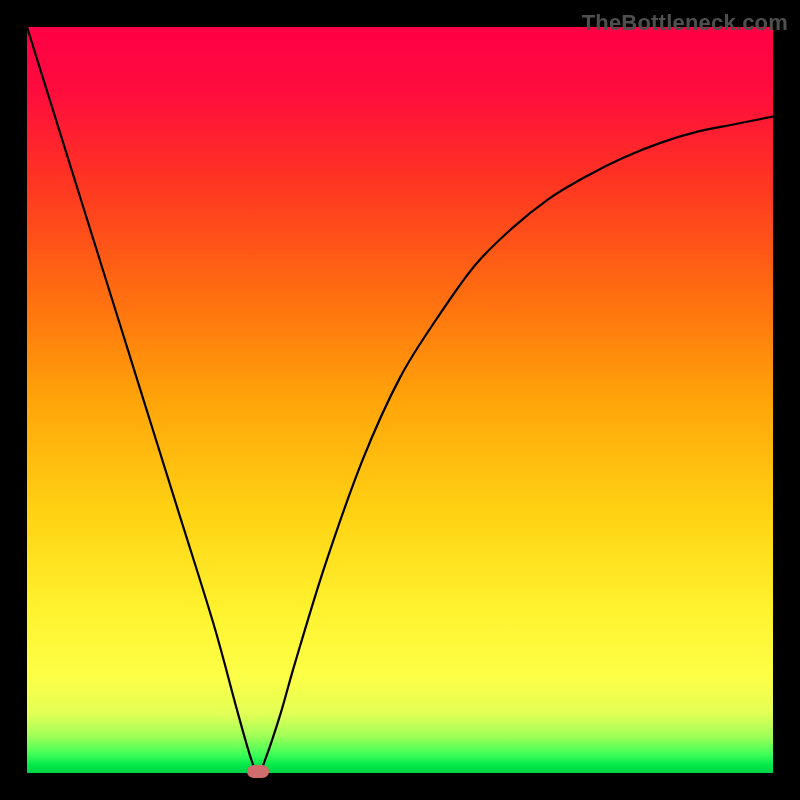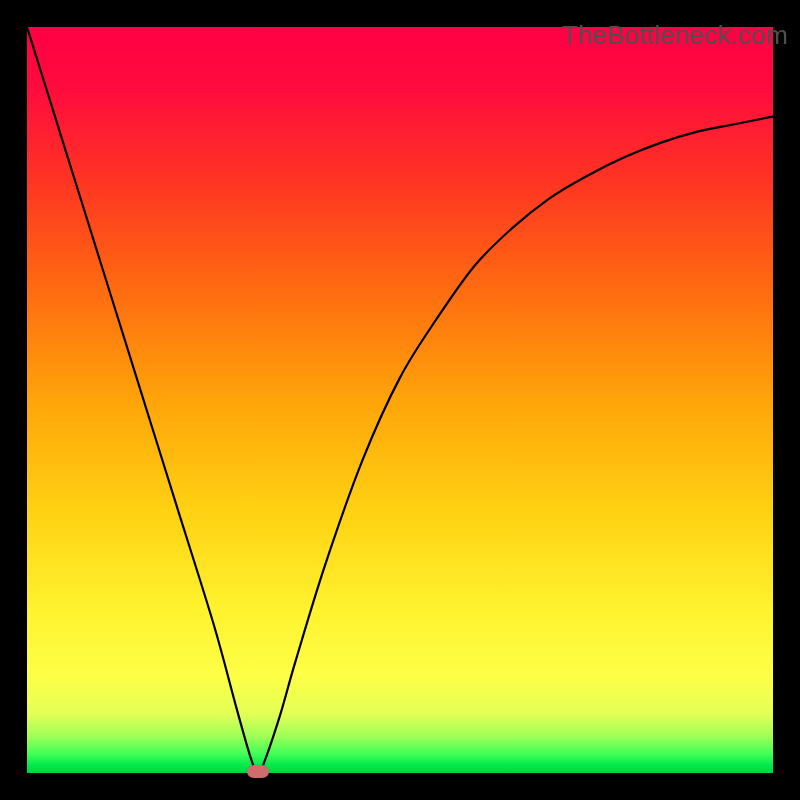--- a/index.html
+++ b/index.html
@@ -12,25 +12,25 @@
     font-family: Arial, Helvetica, sans-serif;
   }
   .frame {
     position: relative;
     width: 800px;
     height: 800px;
     background: #000;
   }
   .watermark {
     position: absolute;
-    top: 20px;
+    top: 10px;
     right: 12px;
     color: #4f4f4f;
-    font-size: 26px;
-    font-weight: 400;
+    font-size: 22px;
+    font-weight: 700;
     letter-spacing: 0.2px;
     z-index: 10;
     user-select: none;
   }
   .plot {
     position: absolute;
     left: 27px;
     top: 27px;
     width: 746px;
     height: 746px;

